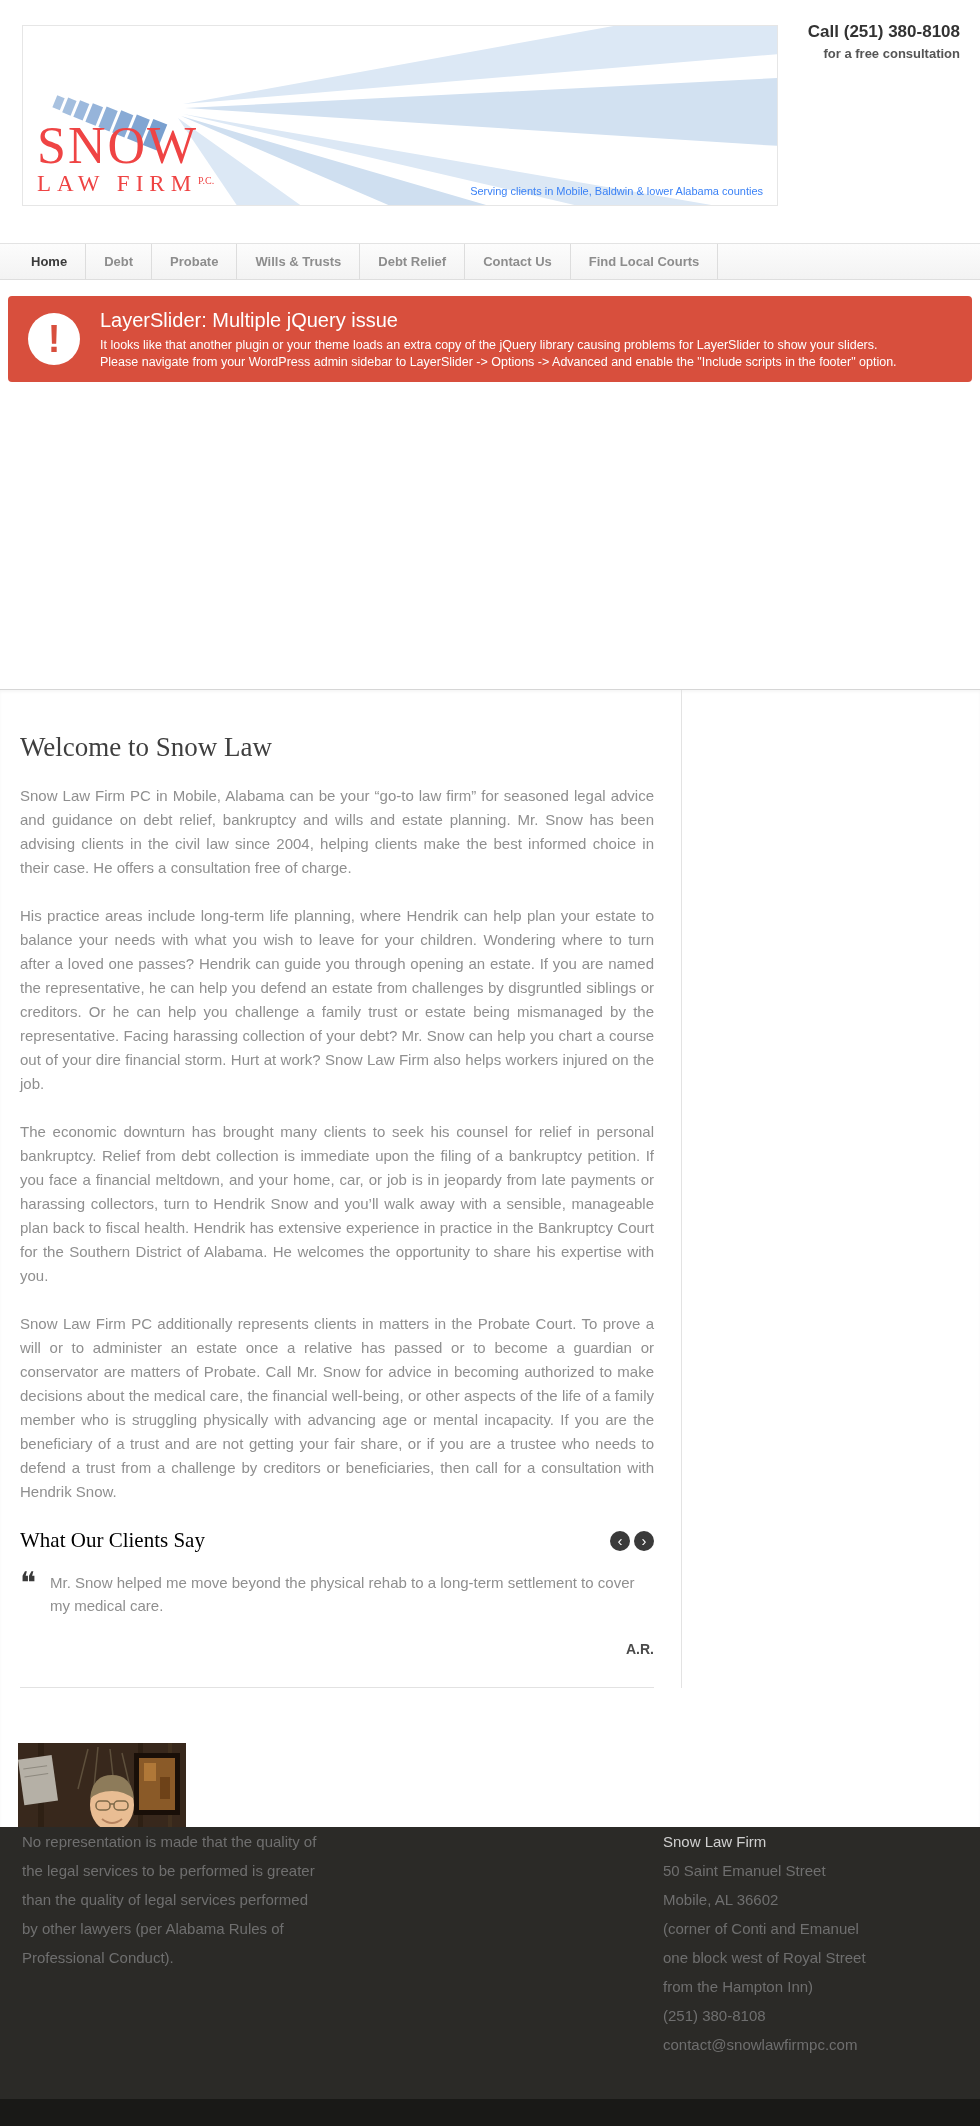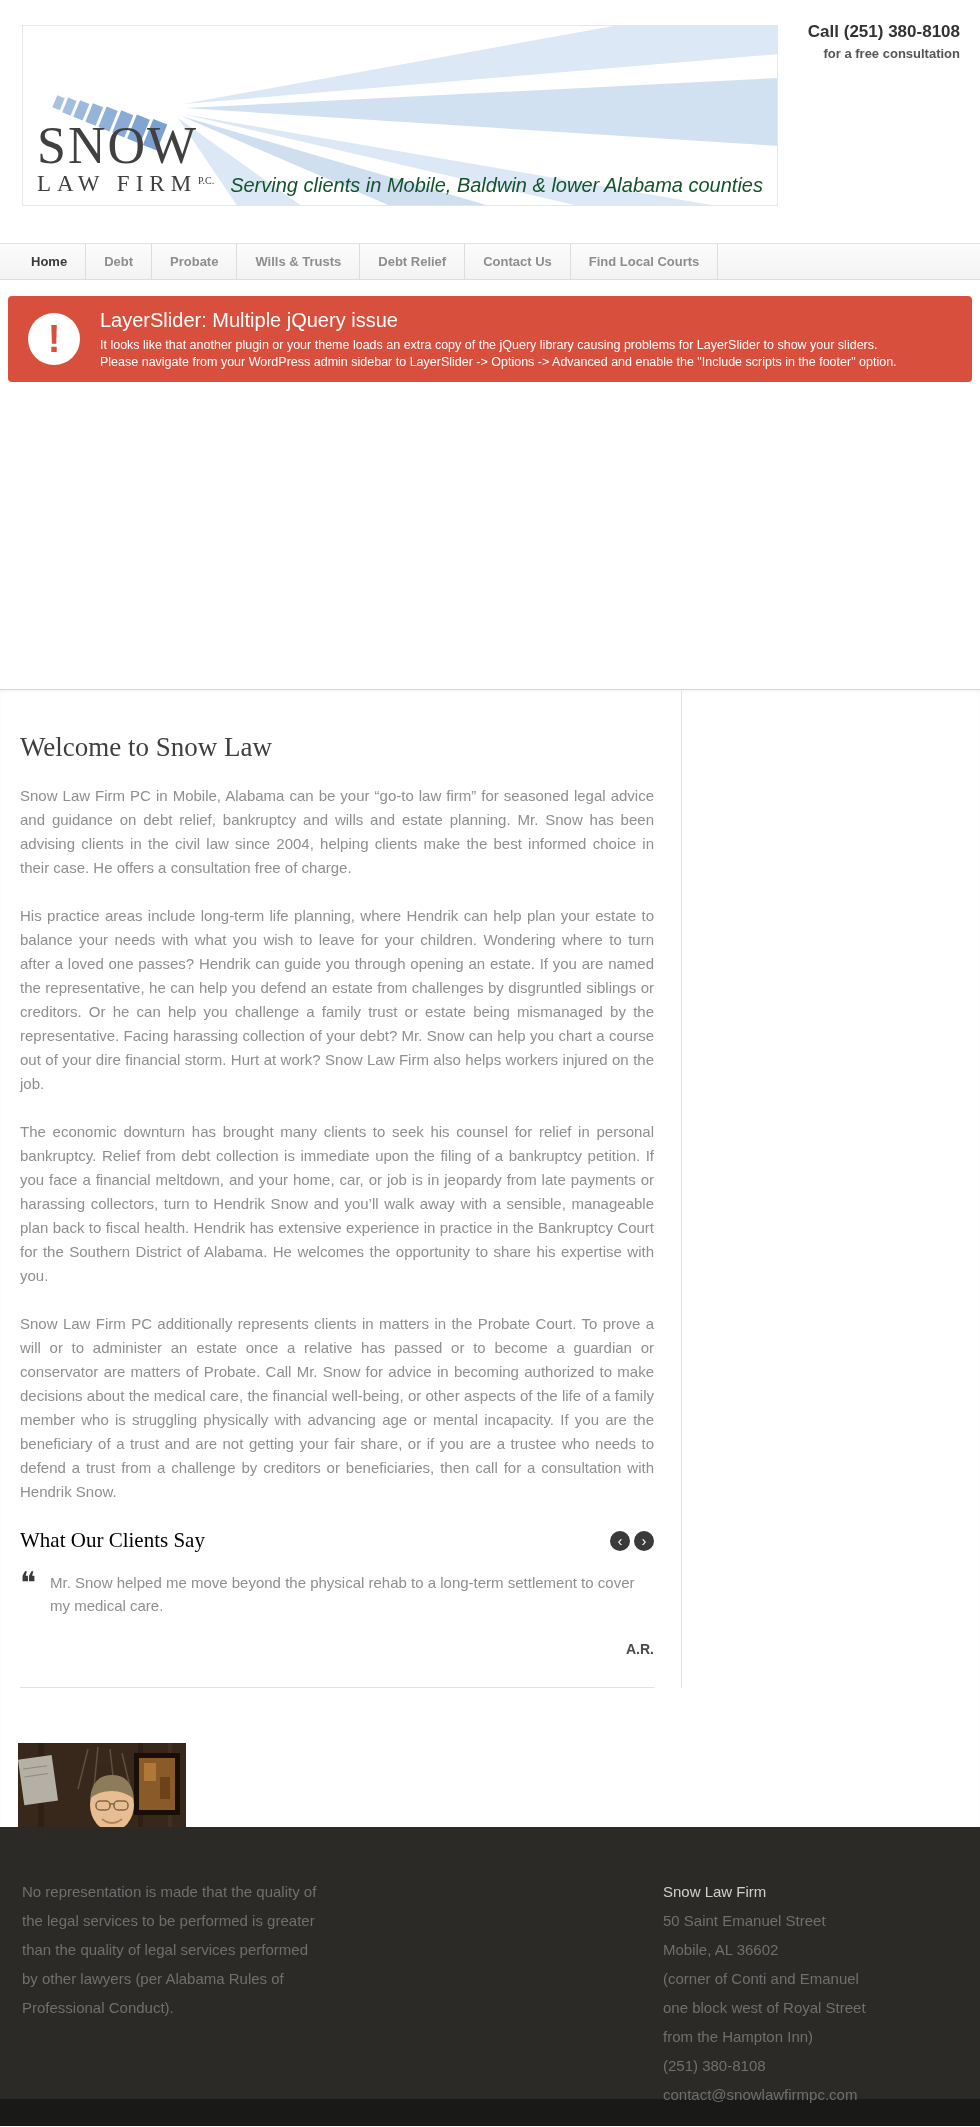--- a/index.html
+++ b/index.html
@@ -4,25 +4,25 @@
 <style>
   * { box-sizing: border-box; }
   html,body { margin:0; padding:0; background:#ffffff; }
   .page { width:980px; margin:0 auto; font-family:"Liberation Sans","DejaVu Sans",sans-serif; background:#fff; }
 
   
   .header { position:relative; height:243px; background:#fff; }
   .banner { position:absolute; left:22px; top:25px; width:756px; height:181px;
             border:1px solid #e6e6e6; background:#fff; overflow:hidden; }
   .banner svg { position:absolute; left:0; top:0; }
-  .logo { position:absolute; left:14px; bottom:8px; color:#404040; z-index:2; }
+  .logo { position:absolute; left:14px; bottom:8px; color:#ef4444; z-index:2; }
   .logo-snow { font-family:"Liberation Serif","DejaVu Serif",serif; font-size:52px; line-height:46px; letter-spacing:2px; }
   .logo-lawfirm { font-family:"Liberation Serif","DejaVu Serif",serif; font-size:23px; letter-spacing:6px; margin-top:2px; }
   .logo-pc { font-size:10px; letter-spacing:0; vertical-align:7px; margin-left:1px; }
-  .tagline { position:absolute; right:14px; bottom:8px; z-index:2; font-style:italic; color:#14532d; font-size:20px; }
+  .tagline { position:absolute; right:14px; bottom:8px; z-index:2; color:#3b82f6; font-size:11px; }
   .call-block { position:absolute; right:20px; top:22px; text-align:right; }
   .call-phone { font-size:17px; font-weight:bold; color:#333; }
   .call-sub { font-size:13px; font-weight:bold; color:#555; margin-top:4px; }
 
   
   .nav { height:37px; border-top:1px solid #e3e3e3; border-bottom:1px solid #dedede;
          background:linear-gradient(#fcfcfc,#f3f3f3); padding-left:13px; white-space:nowrap; }
   .nav a { display:inline-block; line-height:35px; padding:0 18px; font-size:13px; font-weight:bold;
            color:#8d8d8d; text-decoration:none; border-right:1px solid #ddd; }
   .nav a.active { color:#3a3a3a; }
@@ -86,21 +86,21 @@
   .mba-mono { position:absolute; left:0; right:0; top:14px; text-align:center;
               font-family:"Liberation Serif","DejaVu Serif",serif; font-size:18px; letter-spacing:1px; color:#33406b; }
   .mba-ribbon { position:absolute; left:14px; right:14px; top:37px; height:21px; background:#2c3a64;
                 color:#fff; font-size:9.5px; font-weight:bold; letter-spacing:1px; line-height:21px; text-align:center; }
   .mba-tail { position:absolute; top:41px; width:20px; height:21px; background:#25325a; }
   .mba-tail.left  { left:0;  clip-path:polygon(0 0,100% 0,100% 100%,0 100%,45% 50%); }
   .mba-tail.right { right:0; clip-path:polygon(0 0,100% 0,55% 50%,100% 100%,0 100%); }
   .mba-dots { position:absolute; left:0; right:0; top:62px; color:#2c3a64; font-size:8px; letter-spacing:4px; text-align:center; }
 
   
-  .footer { height:272px; background:#2b2a27; display:flex; padding-top:50px; }
+  .footer { height:272px; background:#2b2a27; display:flex; }
   .f-left { margin-left:22px; width:302px; color:#6f6f6f; font-size:15px; line-height:29px; }
   .f-right { margin-left:339px; width:300px; color:#6f6f6f; font-size:15px; line-height:29px; }
   .f-name { color:#d0d0d0; }
   .f-line a, .f-line { color:#6f6f6f; text-decoration:none; }
   .bottom-bar { height:27px; background:#191917; }
 </style>
 </head>
 <body>
 
 <div class="page">

